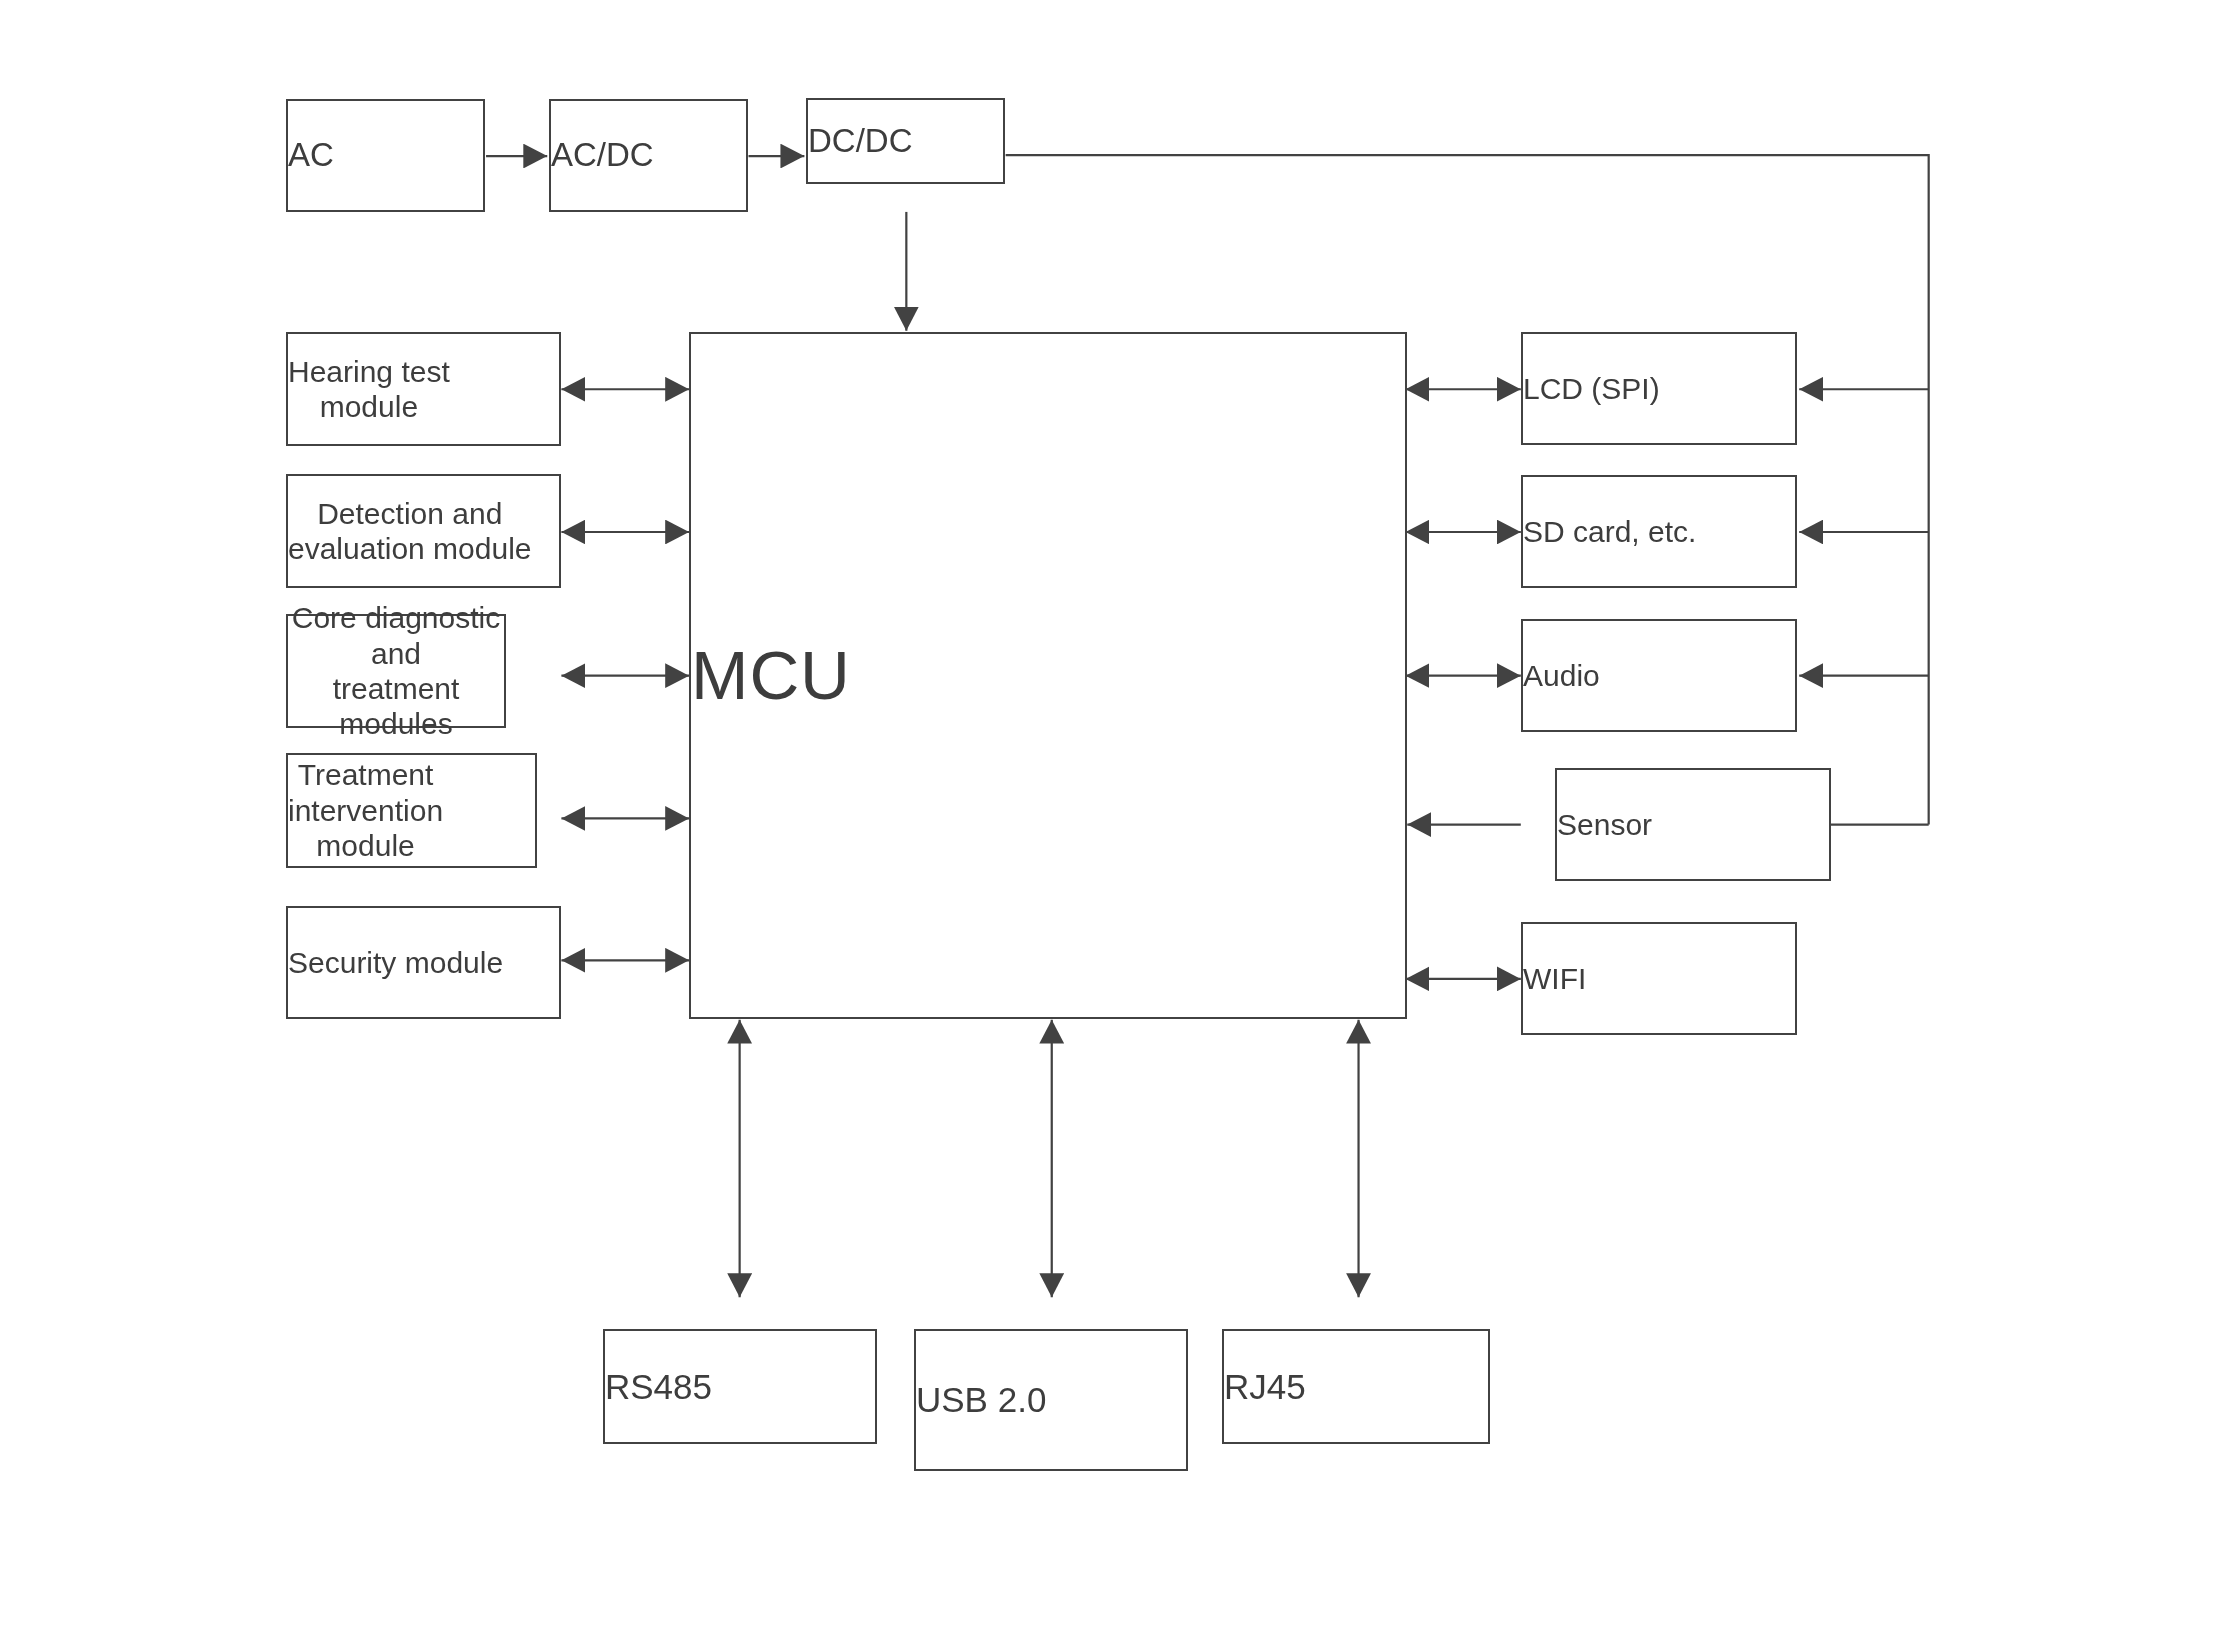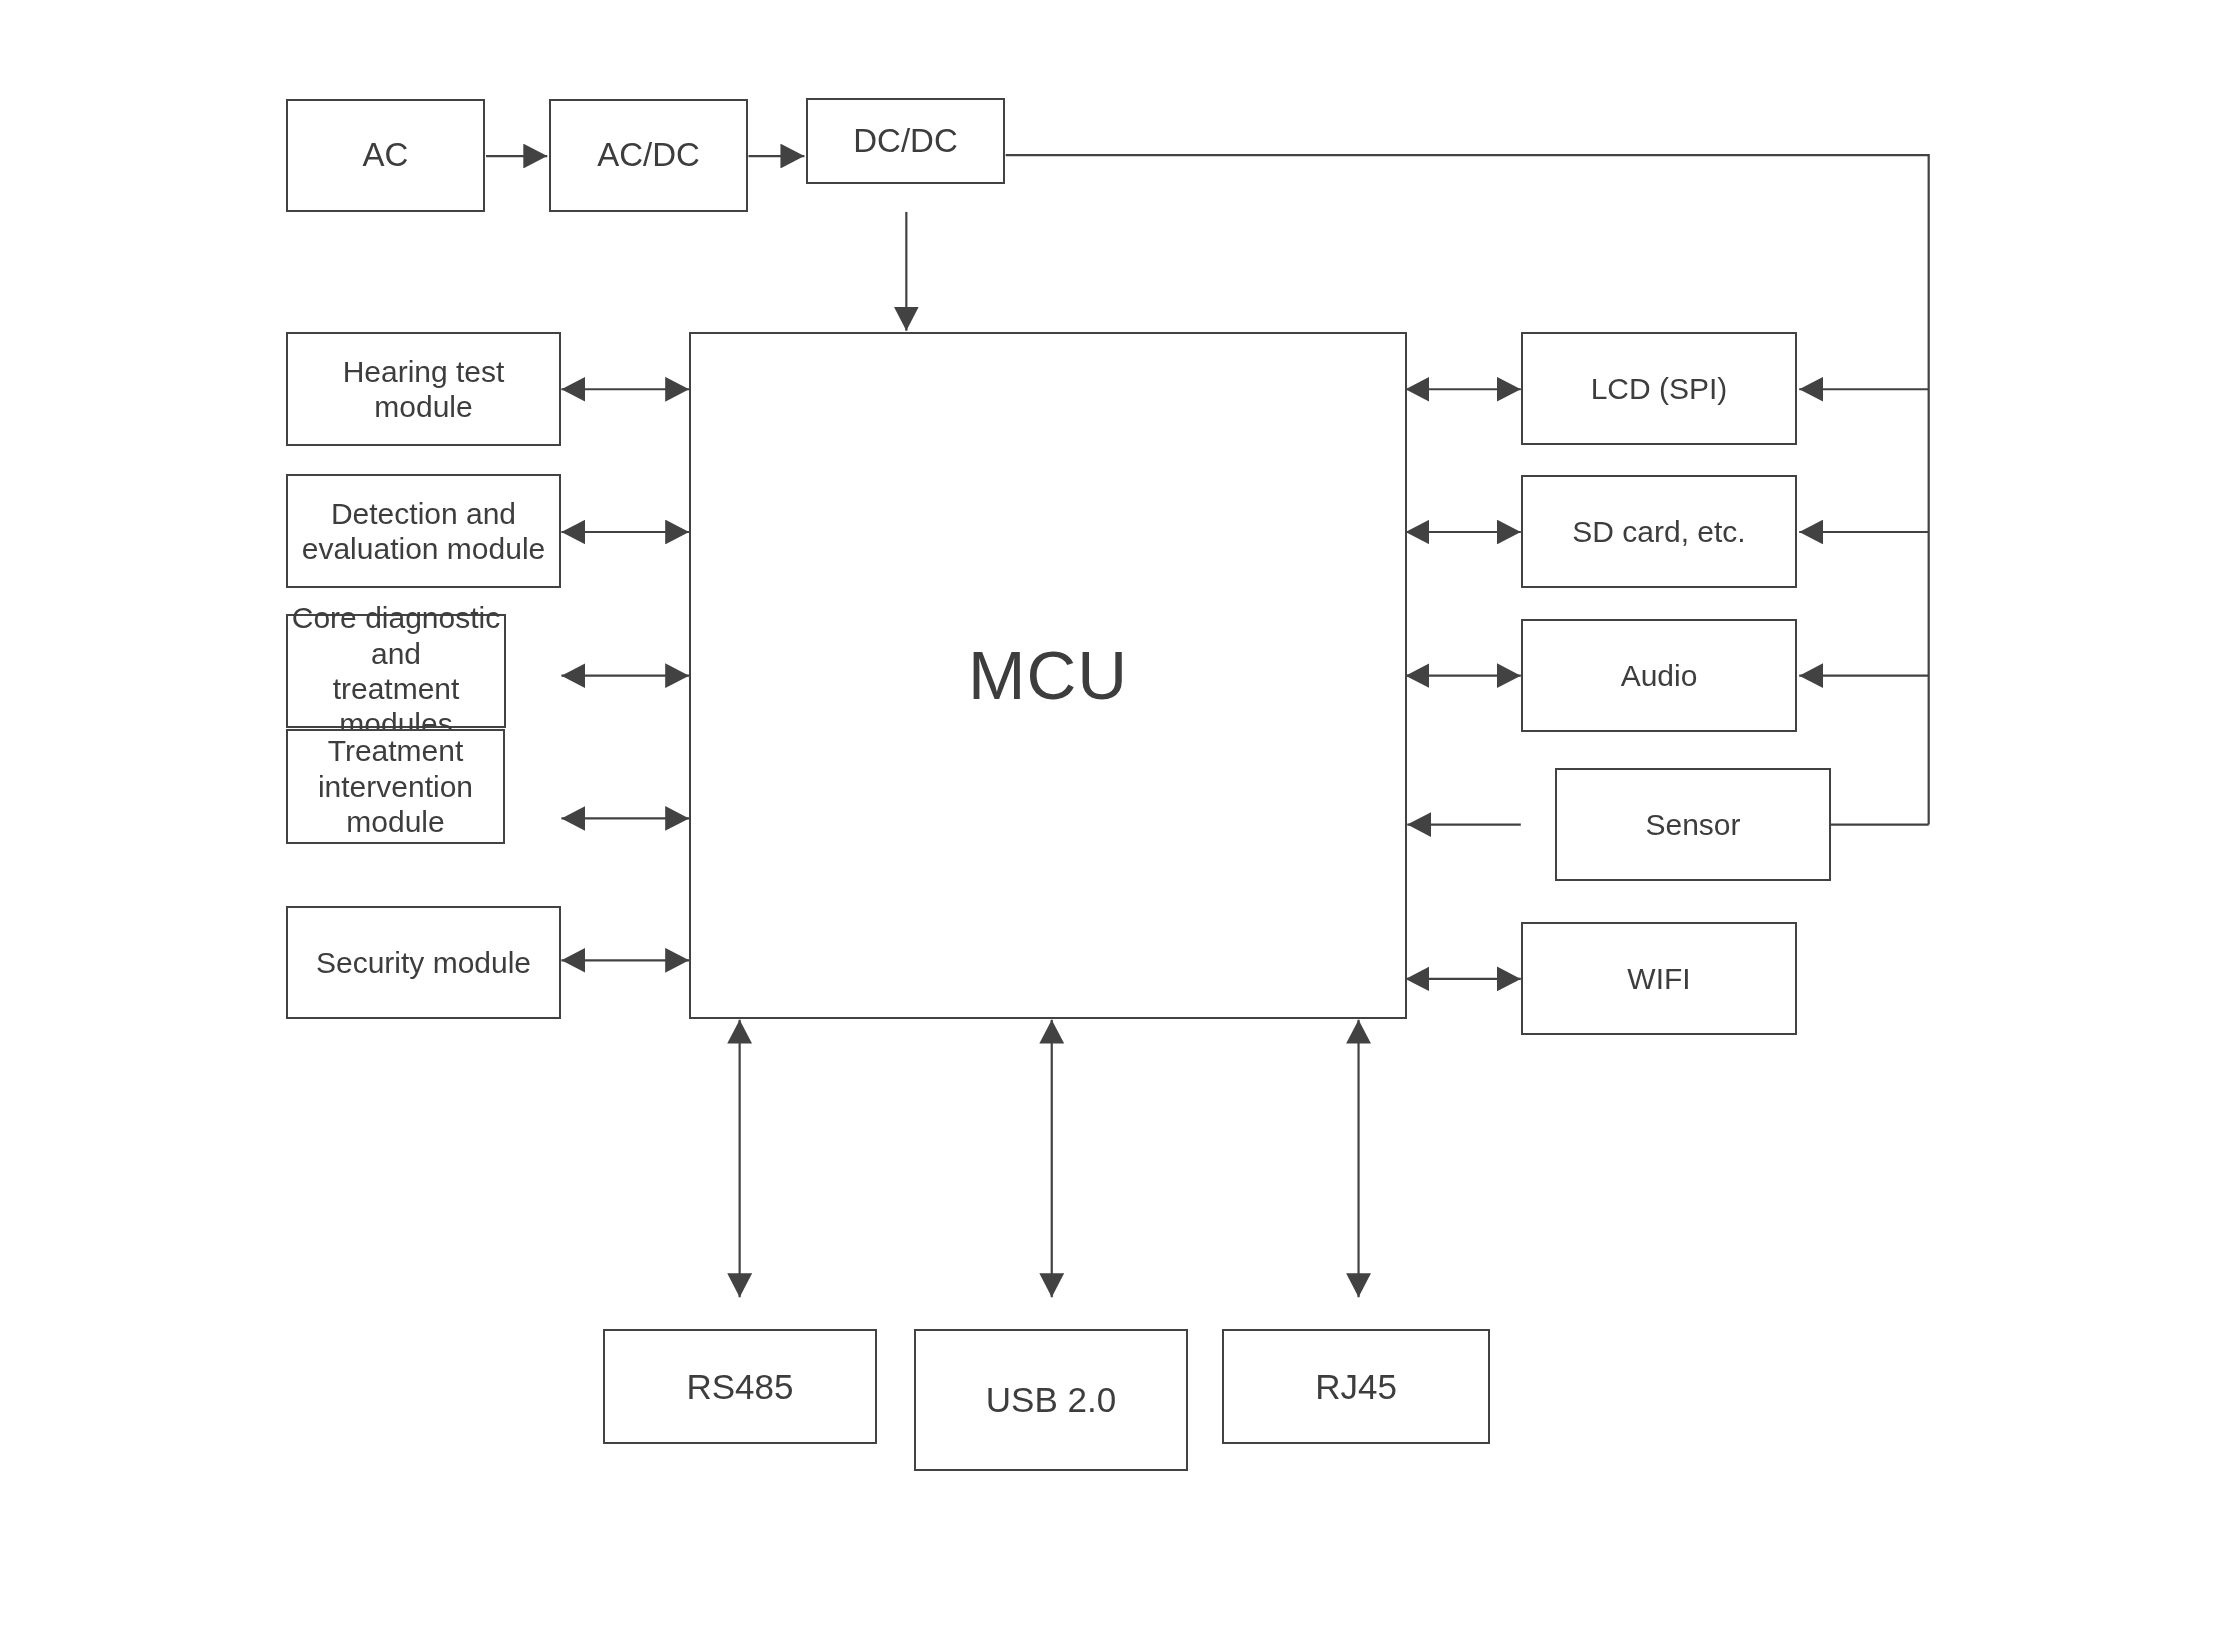--- a/index.html
+++ b/index.html
@@ -16,21 +16,21 @@
     color:var(--text);
     overflow:hidden;
   }
   .wires{position:absolute;left:0;top:0;width:2217px;height:1651px;}
   .wires line,.wires path.wire{stroke:var(--line);stroke-width:2.5px;fill:none;}
   .wires marker path{fill:var(--line);stroke:none;}
   .node{
     position:absolute;box-sizing:border-box;
     border:2.7px solid var(--line);
     background:var(--bg);
-    display:flex;align-items:center;justify-content:center;
+    display:flex;align-items:center;
     text-align:center;
   }
   .lbl{white-space:pre-line;line-height:1.18;display:block;}
   .node--top{font-size:33px;}
   .node--side{font-size:30px;}
   .node--bottom{font-size:35px;margin-top:32px;}
   .node--mcu{font-size:69px;letter-spacing:0.9px;}
 </style>
 </head>
 <body>
@@ -93,21 +93,21 @@
 module</span>
   </div>
   <div class="node node--side" style="left:286px;top:474px;width:275px;height:114px">
     <span class="lbl">Detection and
 evaluation module</span>
   </div>
   <div class="node node--side" style="left:286px;top:614px;width:220px;height:114px">
     <span class="lbl">Core diagnostic and
 treatment modules</span>
   </div>
-  <div class="node node--side" style="left:286px;top:729px;width:219px;height:115px">
+  <div class="node node--side" style="left:286px;top:753px;width:251px;height:115px">
     <span class="lbl">Treatment
 intervention
 module</span>
   </div>
   <div class="node node--side" style="left:286px;top:906px;width:275px;height:113px">
     <span class="lbl">Security module</span>
   </div>
 
   <div class="node node--side" style="left:1521px;top:332px;width:276px;height:113px">
     <span class="lbl">LCD (SPI)</span>

